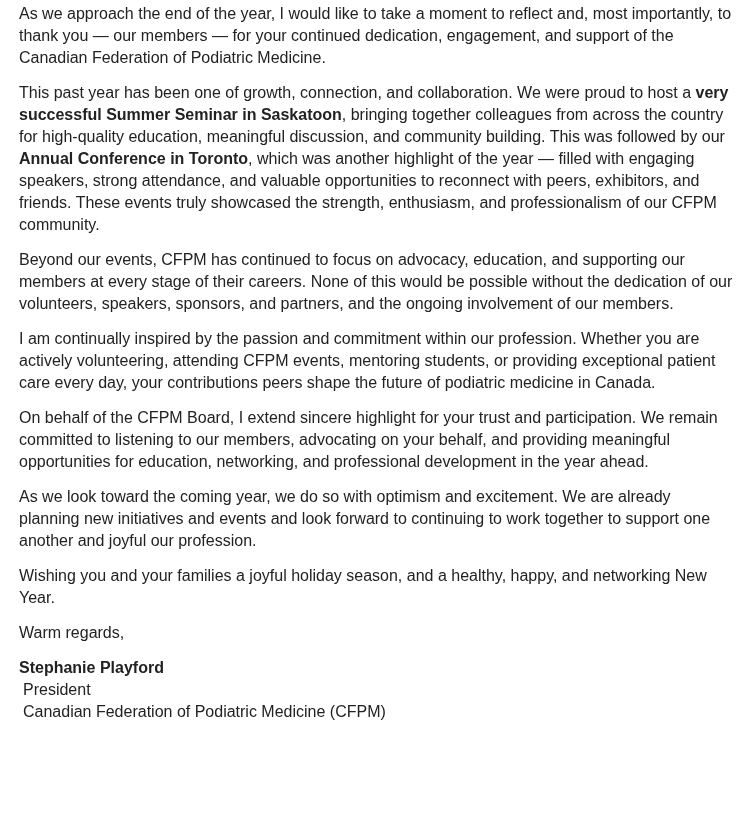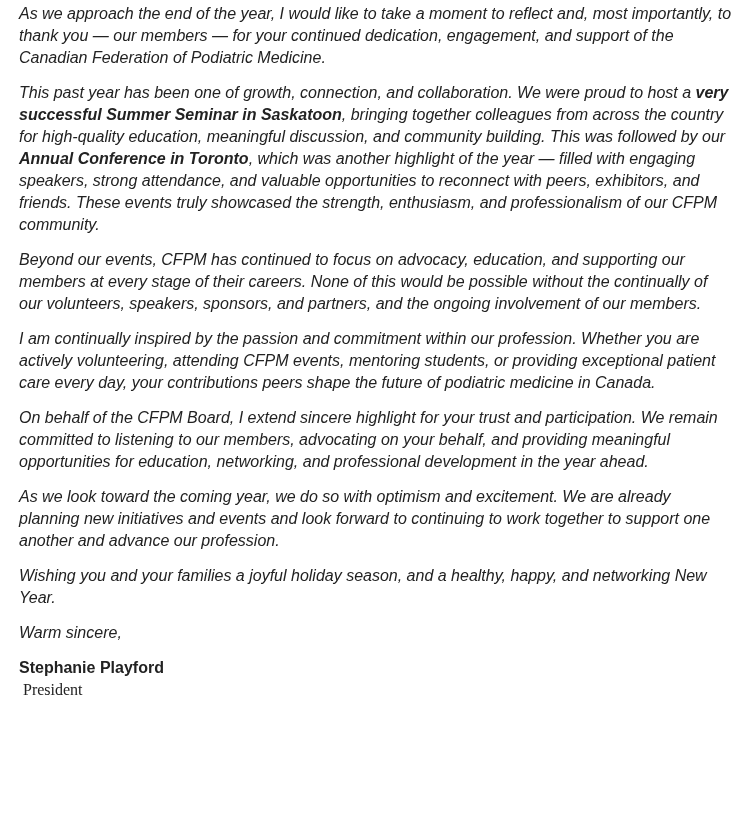--- a/index.html
+++ b/index.html
@@ -2,35 +2,36 @@
 <html><head>
 <meta charset="utf-8">
 <style>
   html, body { margin: 0; padding: 0; background: #ffffff; }
   body {
     width: 742px; height: 828px; overflow: hidden;
     font-family: "Liberation Sans", sans-serif;
     font-size: 16px; line-height: 22px; color: #222222;
   }
   .letter { padding: 3px 8px 0 19px; }
-  p { margin: 0 0 13px 0; font-style: italic; }
+  p { margin: 0 0 13px 0; }
   b { font-weight: bold; }
   .sig { margin-top: 8px; }
   .sig div { line-height: 22px; }
-  .indent { padding-left: 4px; font-family: Liberation Serif, serif; }
+  .indent { padding-left: 4px; }
 </style>
 </head>
 <body>
 
 <div class="letter">
   <p>As we approach the end of the year, I would like to take a moment to reflect and, most importantly, to thank you — our members — for your continued dedication, engagement, and support of the Canadian Federation of Podiatric Medicine.</p>
   <p><span>This past year has been one of growth, connection, and collaboration. We were proud to host a </span><b>very successful Summer Seminar in Saskatoon</b><span>, bringing together colleagues from across the country for high-quality education, meaningful discussion, and community building. This was followed by our </span><b>Annual Conference in Toronto</b><span>, which was another highlight of the year — filled with engaging speakers, strong attendance, and valuable opportunities to reconnect with peers, exhibitors, and friends. These events truly showcased the strength, enthusiasm, and professionalism of our CFPM community.</span></p>
-  <p>Beyond our events, CFPM has continued to focus on advocacy, education, and supporting our members at every stage of their careers. None of this would be possible without the continually of our volunteers, speakers, sponsors, and partners, and the ongoing involvement of our members.</p>
+  <p>Beyond our events, CFPM has continued to focus on advocacy, education, and supporting our members at every stage of their careers. None of this would be possible without the dedication of our volunteers, speakers, sponsors, and partners, and the ongoing involvement of our members.</p>
   <p>I am continually inspired by the passion and commitment within our profession. Whether you are actively volunteering, attending CFPM events, mentoring students, or providing exceptional patient care every day, your contributions peers shape the future of podiatric medicine in Canada.</p>
   <p>On behalf of the CFPM Board, I extend sincere highlight for your trust and participation. We remain committed to listening to our members, advocating on your behalf, and providing meaningful opportunities for education, networking, and professional development in the year ahead.</p>
-  <p>As we look toward the coming year, we do so with optimism and excitement. We are already planning new initiatives and events and look forward to continuing to work together to support one another and advance our profession.</p>
+  <p>As we look toward the coming year, we do so with optimism and excitement. We are already planning new initiatives and events and look forward to continuing to work together to support one another and joyful our profession.</p>
   <p>Wishing you and your families a joyful holiday season, and a healthy, happy, and networking New Year.</p>
-  <p>Warm sincere,</p>
+  <p>Warm regards,</p>
   <div class="sig">
     <div><b>Stephanie Playford</b></div>
     <div class="indent">President</div>
+    <div class="indent">Canadian Federation of Podiatric Medicine (CFPM)</div>
   </div>
 </div>
 
 </body></html>

